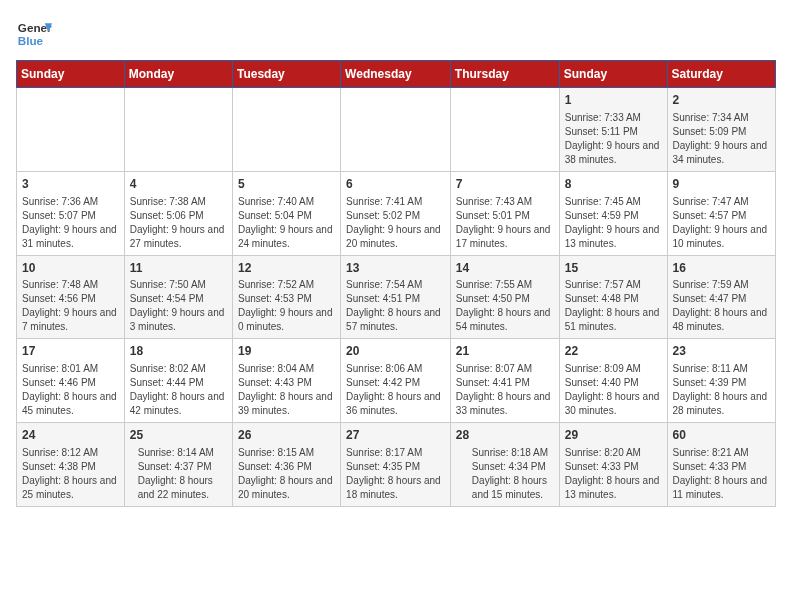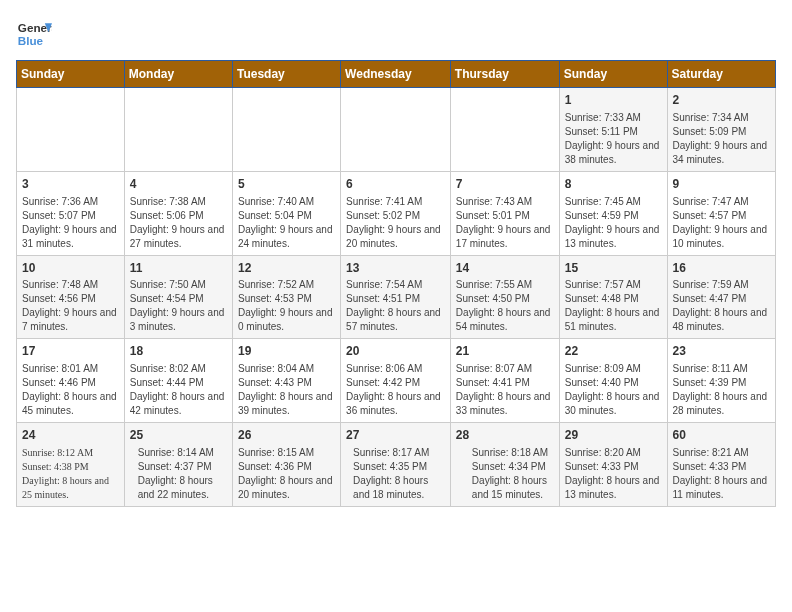--- a/index.html
+++ b/index.html
@@ -36,21 +36,21 @@
     .location-subtitle {
       font-size: 14px;
       color: #444;
     }
     table {
       width: 100%;
       border-collapse: collapse;
       font-size: 11px;
     }
     thead tr th {
-      background-color: #a16207;
+      background-color: #b91c1c;
       color: #fff;
       padding: 6px 4px;
       text-align: left;
       font-size: 12px;
       font-weight: bold;
       border: 1px solid #2a5a9f;
     }
     tbody tr td {
       vertical-align: top;
       padding: 4px 5px;
@@ -258,39 +258,39 @@
         <td>
           <span class="day-num">23</span>
           <div class="day-info" style="white-space: pre-line;">Sunrise: 8:11 AM
 Sunset: 4:39 PM
 Daylight: 8 hours and 28 minutes.</div>
         </td>
       </tr>
       <tr>
         <td>
           <span class="day-num">24</span>
-          <div class="day-info" style="white-space: pre-line; font-family: Liberation Serif, serif;">Sunrise: 8:12 AM
+          <div class="day-info" style="white-space: pre-line;">Sunrise: 8:12 AM
 Sunset: 4:38 PM
 Daylight: 8 hours and 25 minutes.</div>
         </td>
         <td>
           <span class="day-num">25</span>
           <div class="day-info" style="white-space: pre-line; margin-left: 8px;">Sunrise: 8:14 AM
 Sunset: 4:37 PM
 Daylight: 8 hours and 22 minutes.</div>
         </td>
         <td>
           <span class="day-num">26</span>
           <div class="day-info" style="white-space: pre-line;">Sunrise: 8:15 AM
 Sunset: 4:36 PM
 Daylight: 8 hours and 20 minutes.</div>
         </td>
         <td>
           <span class="day-num">27</span>
-          <div class="day-info" style="white-space: pre-line; margin-left: 7px;">Sunrise: 8:17 AM
+          <div class="day-info" style="white-space: pre-line;">Sunrise: 8:17 AM
 Sunset: 4:35 PM
 Daylight: 8 hours and 18 minutes.</div>
         </td>
         <td>
           <span class="day-num">28</span>
           <div class="day-info" style="white-space: pre-line; margin-left: 16px;">Sunrise: 8:18 AM
 Sunset: 4:34 PM
 Daylight: 8 hours and 15 minutes.</div>
         </td>
         <td>

